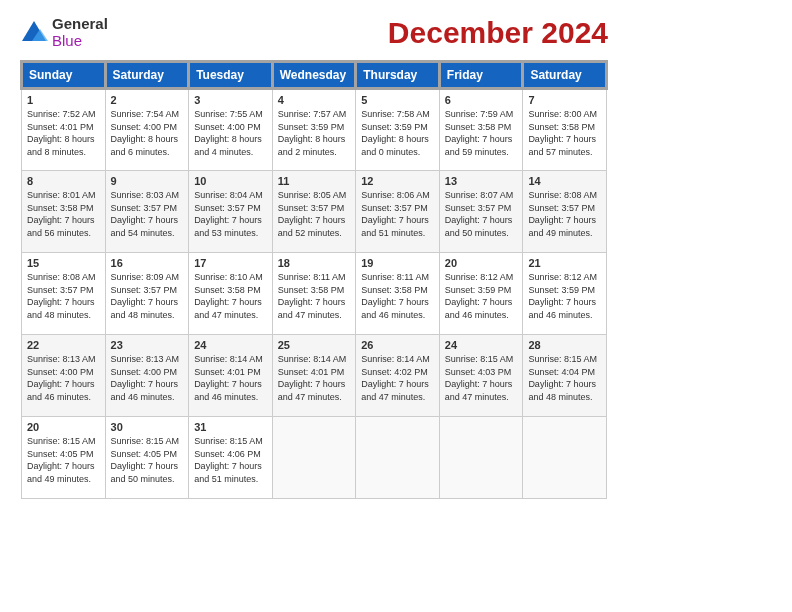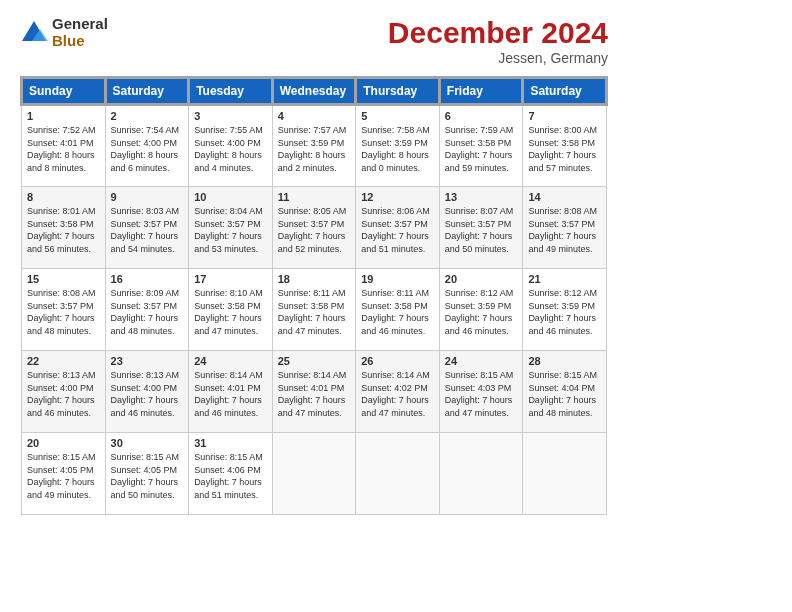--- a/index.html
+++ b/index.html
@@ -31,22 +31,22 @@
       flex-direction: column;
       line-height: 1.1;
     }
     .logo-general {
       font-size: 15px;
       font-weight: bold;
       color: #333;
     }
     .logo-blue {
       font-size: 15px;
-      font-weight: bold;
-      color: #a16207;
+      font-weight: normal;
+      color: #a21caf;
     }
     .logo-icon {
       width: 28px;
       height: 28px;
       margin-right: 4px;
     }
     .title-block {
       text-align: right;
     }
     .month-title {
@@ -110,21 +110,20 @@
         <polygon points="14,2 26,22 2,22" fill="#1565c0"></polygon>
         <polygon points="20,10 28,22 12,22" fill="#42a5f5" opacity="0.7"></polygon>
       </svg>
       <div class="logo-text">
         <span class="logo-general">General</span>
         <span class="logo-blue">Blue</span>
       </div>
     </div>
     <div class="title-block">
       <div class="month-title">December 2024</div>
-      <div class="location">Jessen, Germany</div>
     </div>
   </div>
 
   <table class="calendar">
     <thead>
       <tr>
         <th>Sunday</th>
         <th>Saturday</th>
         <th>Tuesday</th>
         <th>Wednesday</th>

